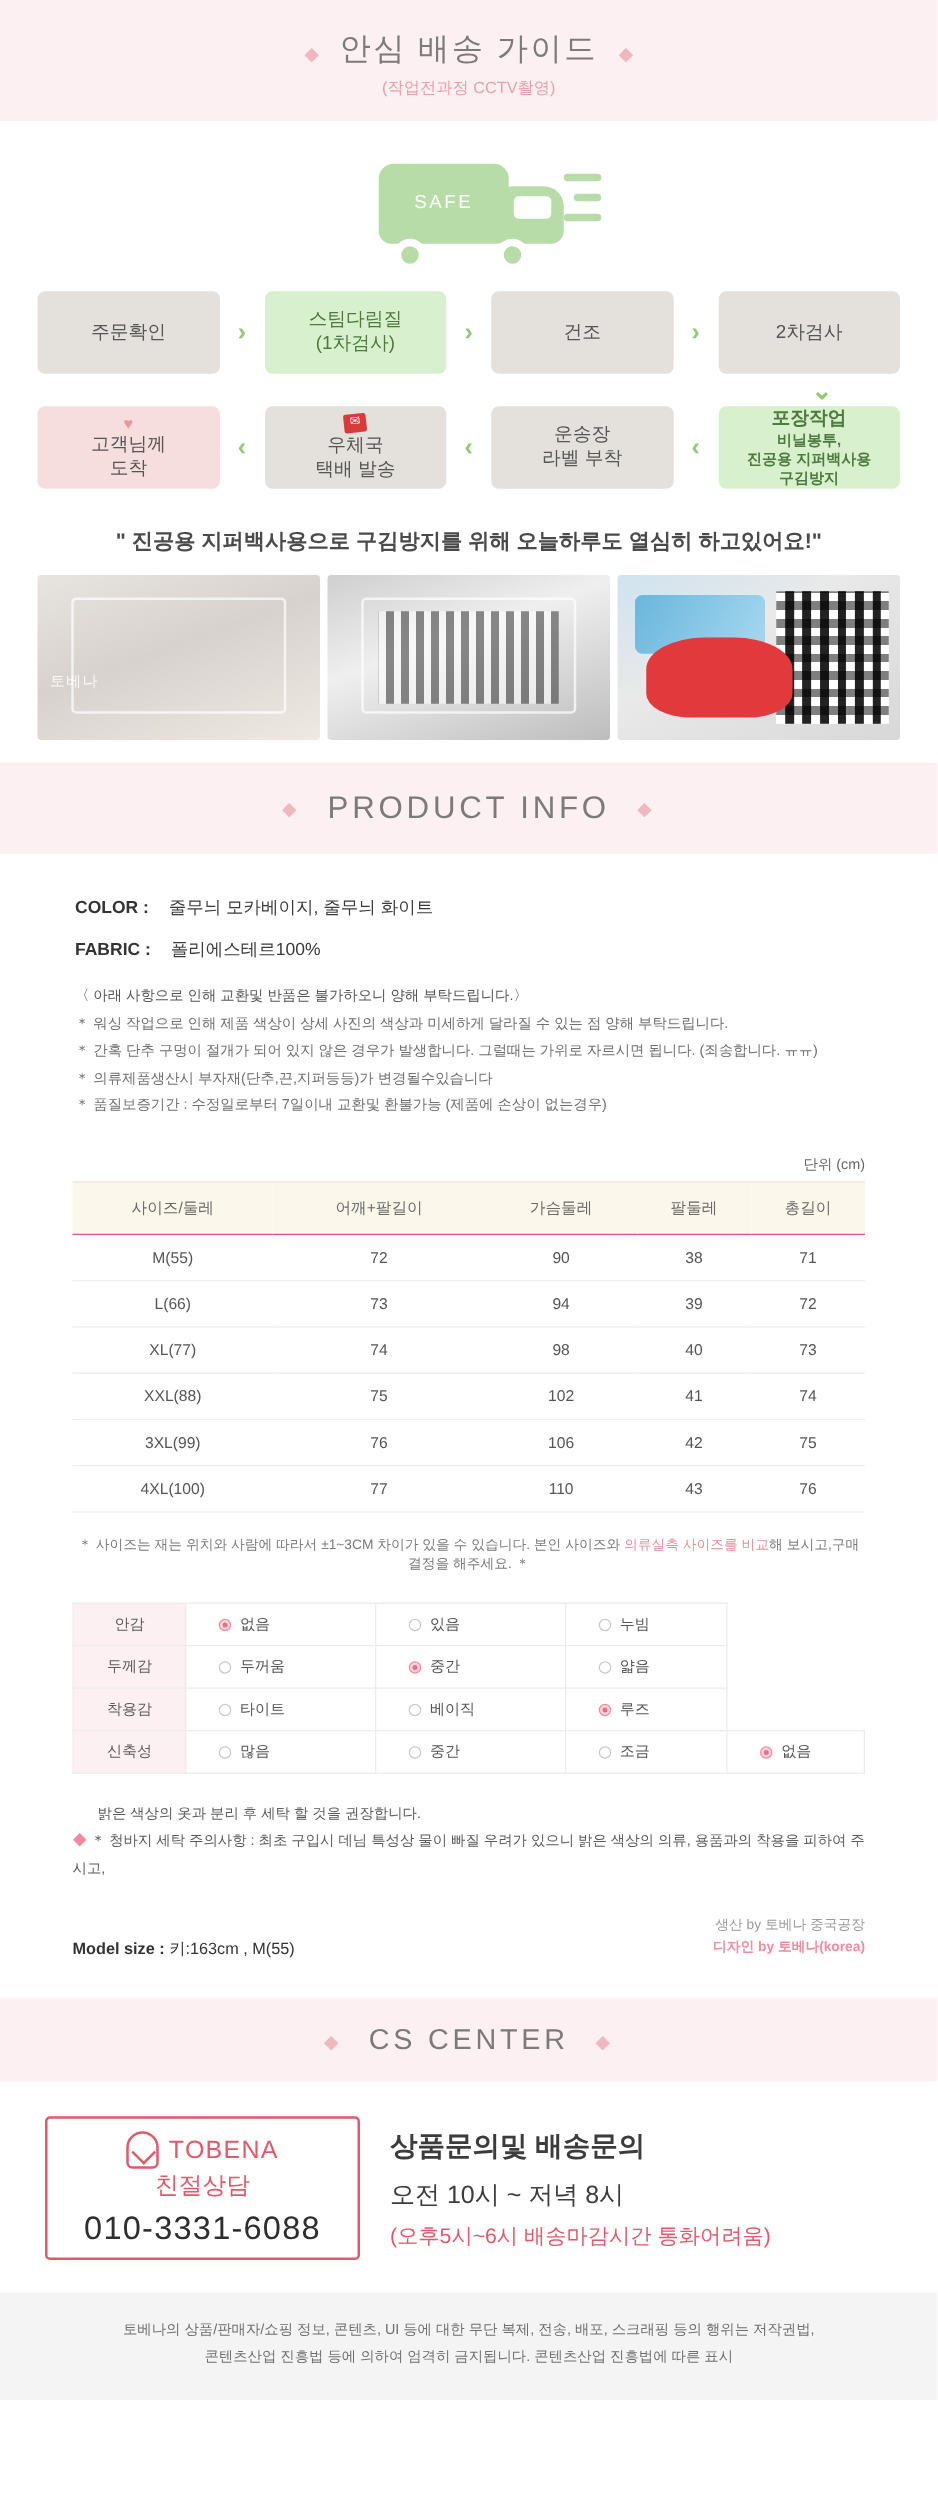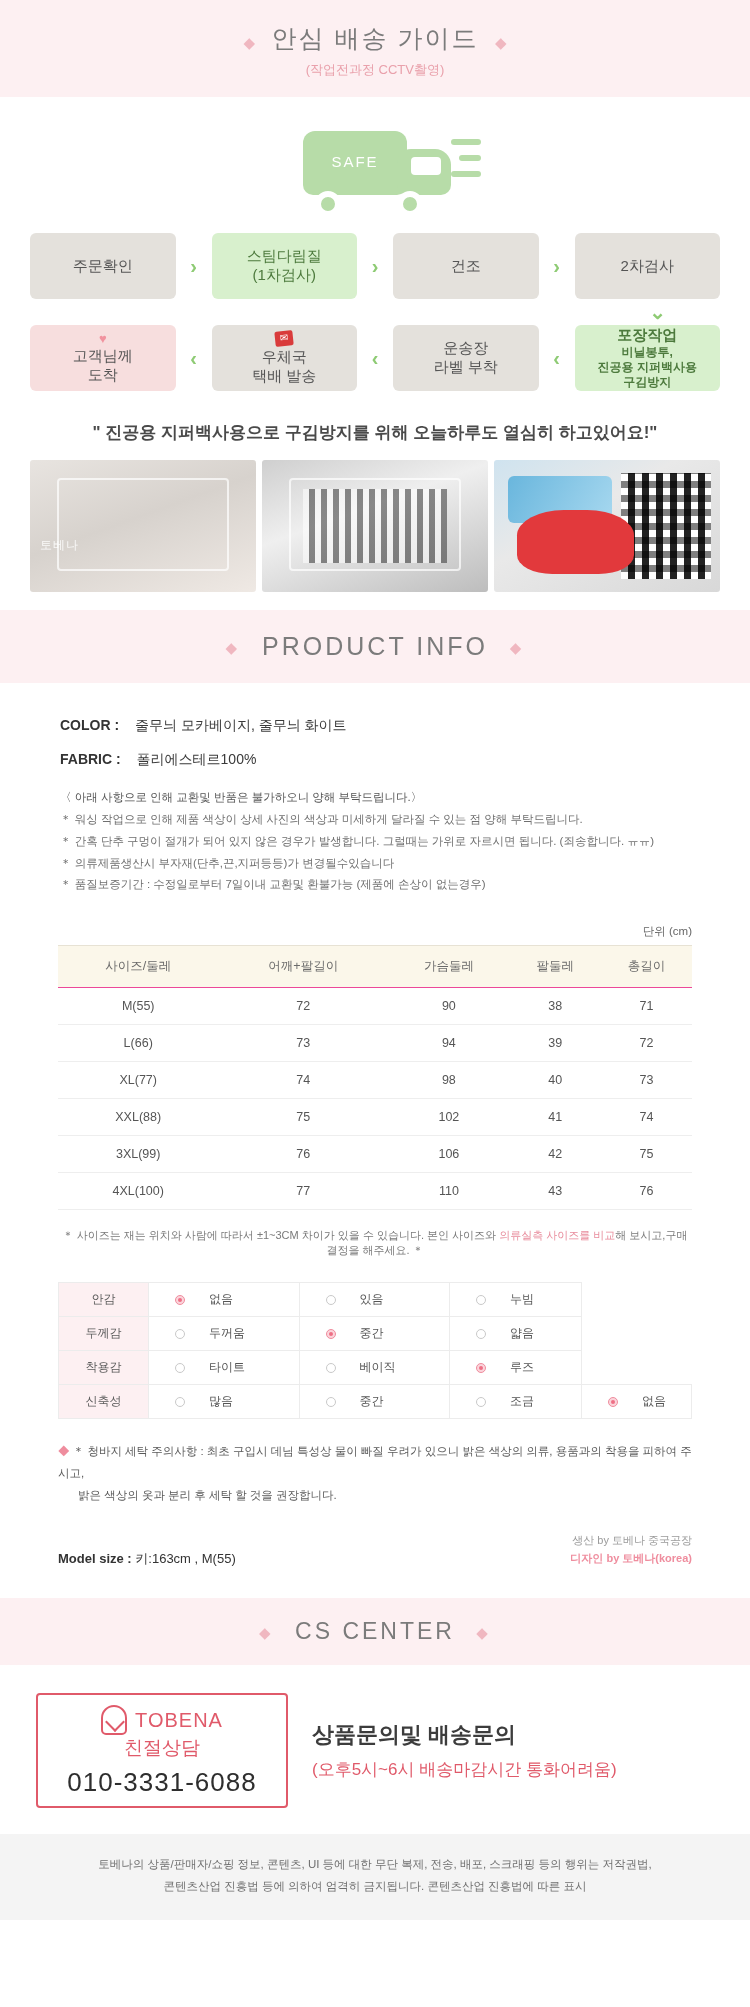--- a/index.html
+++ b/index.html
@@ -163,21 +163,21 @@
   }
   .size-note {
     width:634px; margin:18px auto 0; font-size:11px; color:#7a7a7a; text-align:center;
   }
   .size-note .hl { color:#e88c9c; }
 
   
   .opt-table { width:634px; margin:24px auto 0; border-collapse:collapse; font-size:12px; }
   .opt-table td { border:1px solid #ececec; padding:8px 0; color:#555; }
   .opt-table td.lbl { background:#fdf0f2; text-align:center; width:90px; color:#5b5b5b; }
-  .opt-cell { display:flex; align-items:center; gap:24px; padding-left:26px; }
+  .opt-cell { display:flex; align-items:center; gap:7px; padding-left:26px; }
   .radio { width:10px; height:10px; border-radius:50%; border:1px solid #c9c9c9; display:inline-block; }
   .radio.on { border-color:#ef8d9e; background:#fbd4db; position:relative; }
   .radio.on::after {
     content:""; position:absolute; left:2px; top:2px; width:4px; height:4px;
     border-radius:50%; background:#ee6f85;
   }
 
   
   .wash { width:634px; margin:22px auto 0; font-size:11.5px; color:#5a5a5a; line-height:1.9; }
   .wash .dot { color:#ef8d9e; }
@@ -495,25 +495,25 @@
           <div class="opt-cell">
               <span class="radio on"></span>
               <span>없음</span>
             </div>
         </td>
       </tr>
     </tbody>
   </table>
 
   <div class="wash">
+    <div style="padding-left:20px">밝은 색상의 옷과 분리 후 세탁 할 것을 권장합니다.</div>
     <div>
       <span class="dot">◆</span>
       <span>＊ 청바지 세탁 주의사항 :  최초 구입시 데님 특성상 물이 빠질 우려가 있으니 밝은 색상의 의류, 용품과의 착용을 피하여 주시고,</span>
     </div>
-    <div style="padding-left:20px">밝은 색상의 옷과 분리 후 세탁 할 것을 권장합니다.</div>
   </div>
 
   <div class="model-row">
     <div class="model">
       <b>Model size :</b>
       <span>키:163cm , M(55)</span>
     </div>
     <div class="made">
       <div>생산 by 토베나 중국공장</div>
       <div class="pink">디자인 by 토베나(korea)</div>
@@ -530,20 +530,21 @@
     <div class="cs-card">
       <div class="brand">
         <span class="logo"></span>
         <span class="bname">TOBENA</span>
       </div>
       <div class="bsub">친절상담</div>
       <div class="tel">010-3331-6088</div>
     </div>
     <div class="cs-text">
       <div class="t1">상품문의및 배송문의</div>
+      <div class="t2">오전 10시 ~ 저녁 8시</div>
       <div class="t3">(오후5시~6시 배송마감시간 통화어려움)</div>
     </div>
   </div>
 
   <div class="footer">
     <div>토베나의 상품/판매자/쇼핑 정보, 콘텐츠, UI 등에 대한 무단 복제, 전송, 배포, 스크래핑 등의 행위는 저작권법,</div>
     <div>콘텐츠산업 진흥법 등에 의하여 엄격히 금지됩니다. 콘텐츠산업 진흥법에 따른 표시</div>
   </div>
 
 </div>

